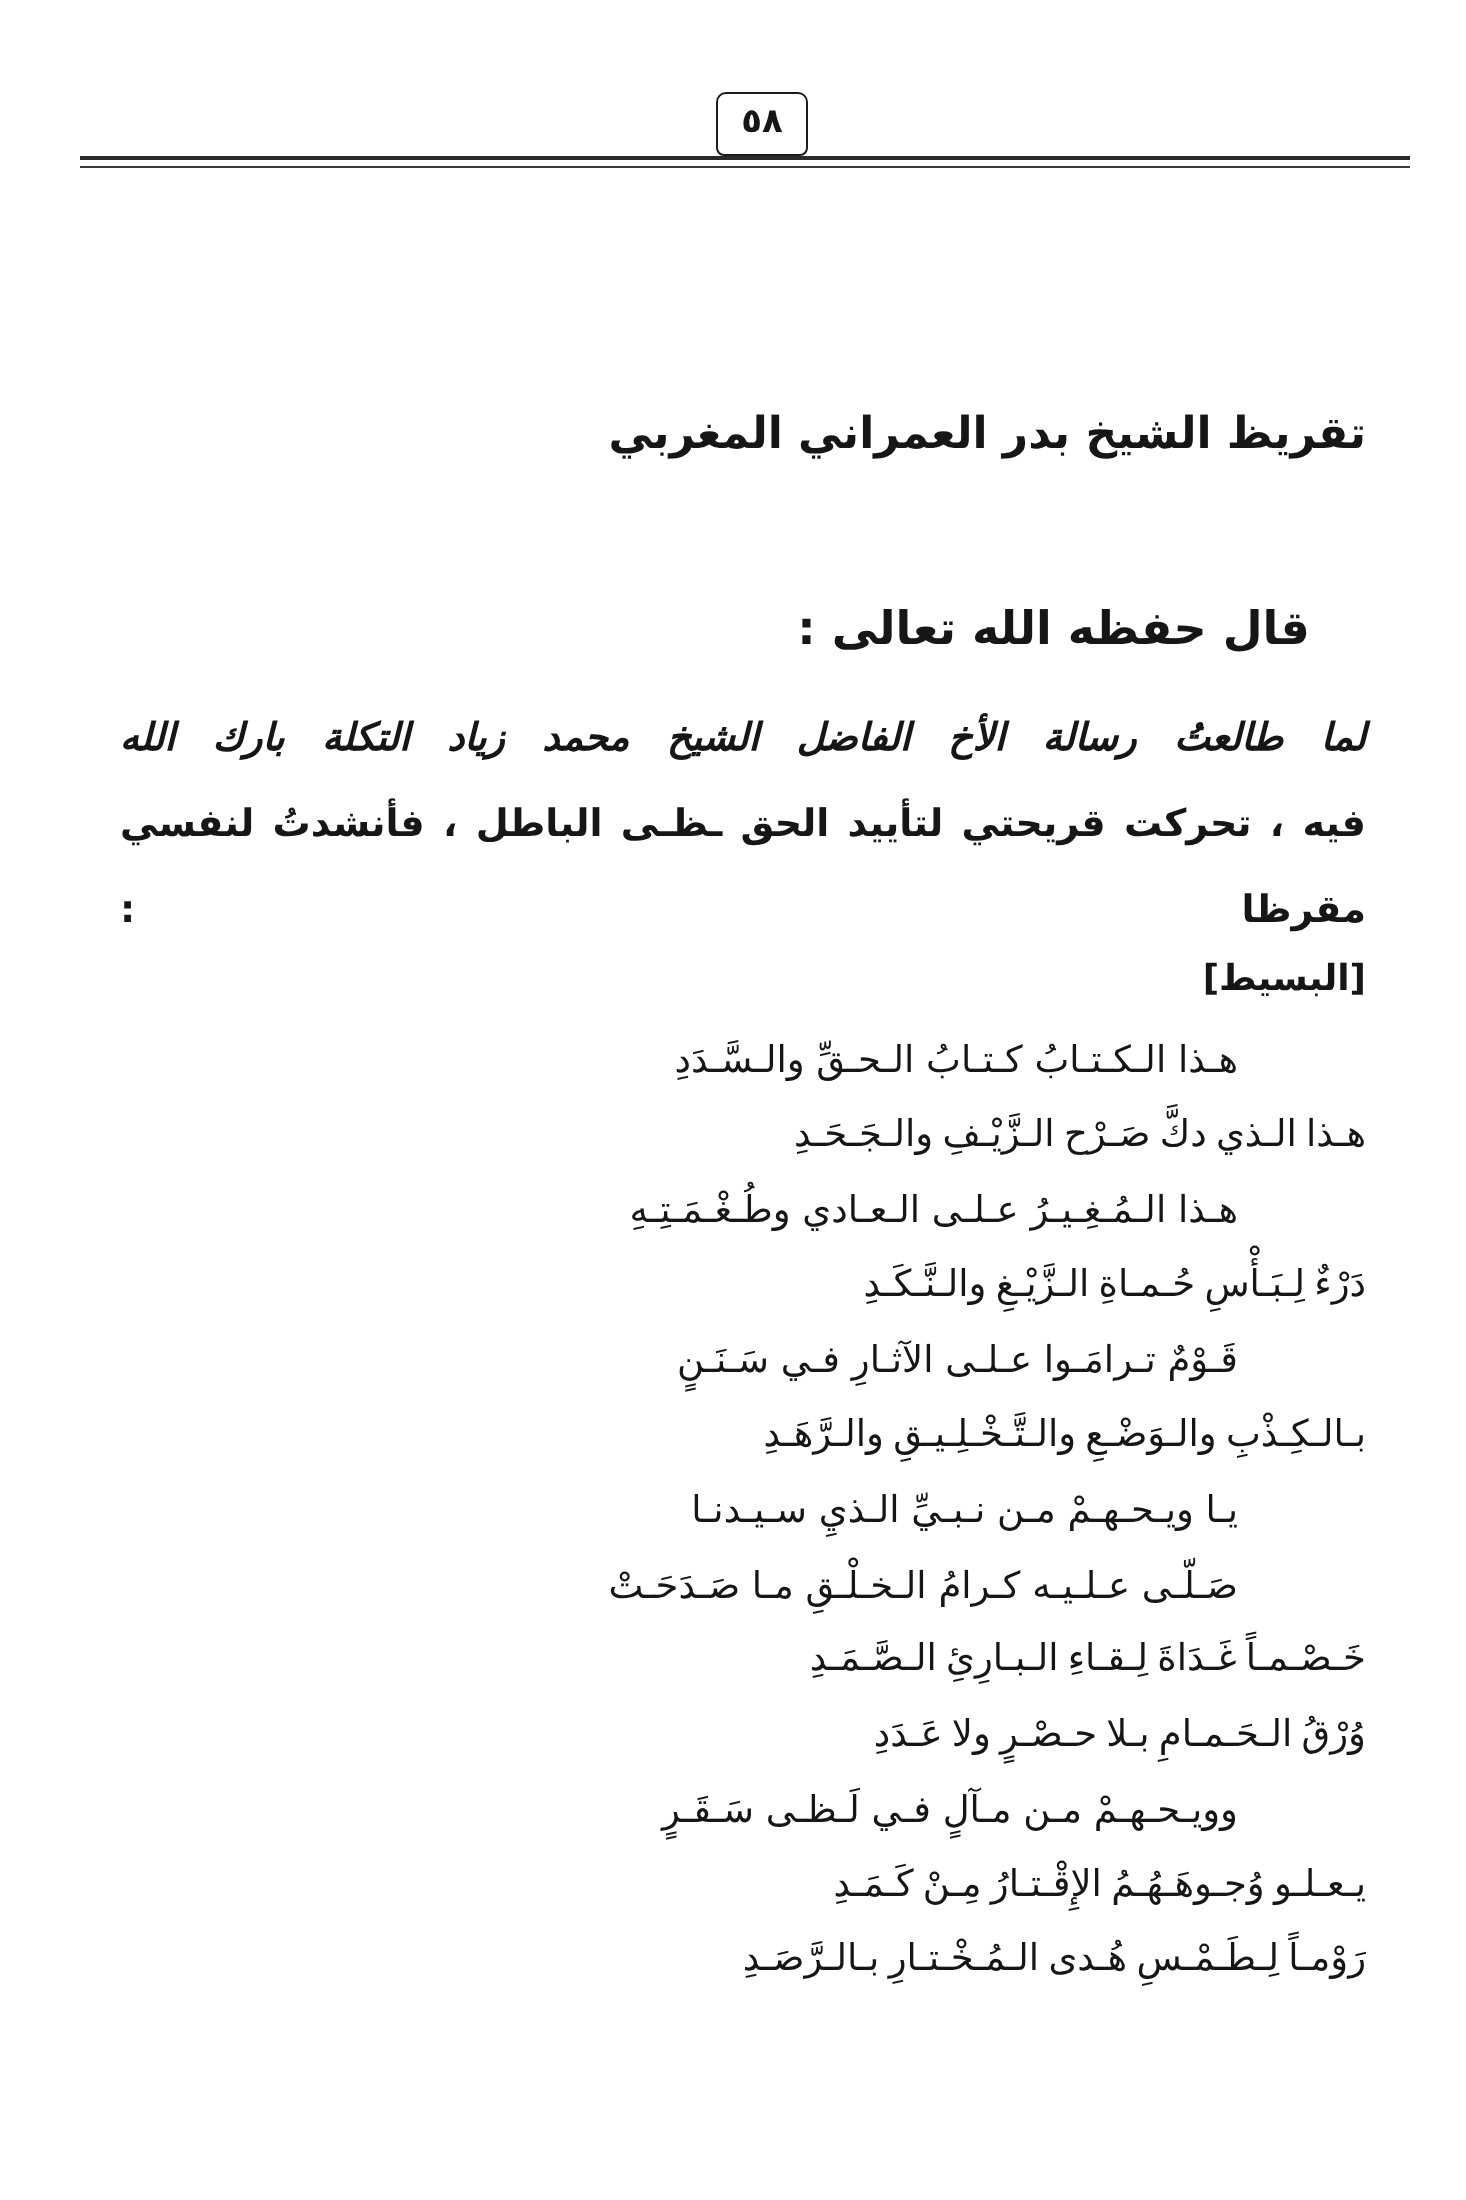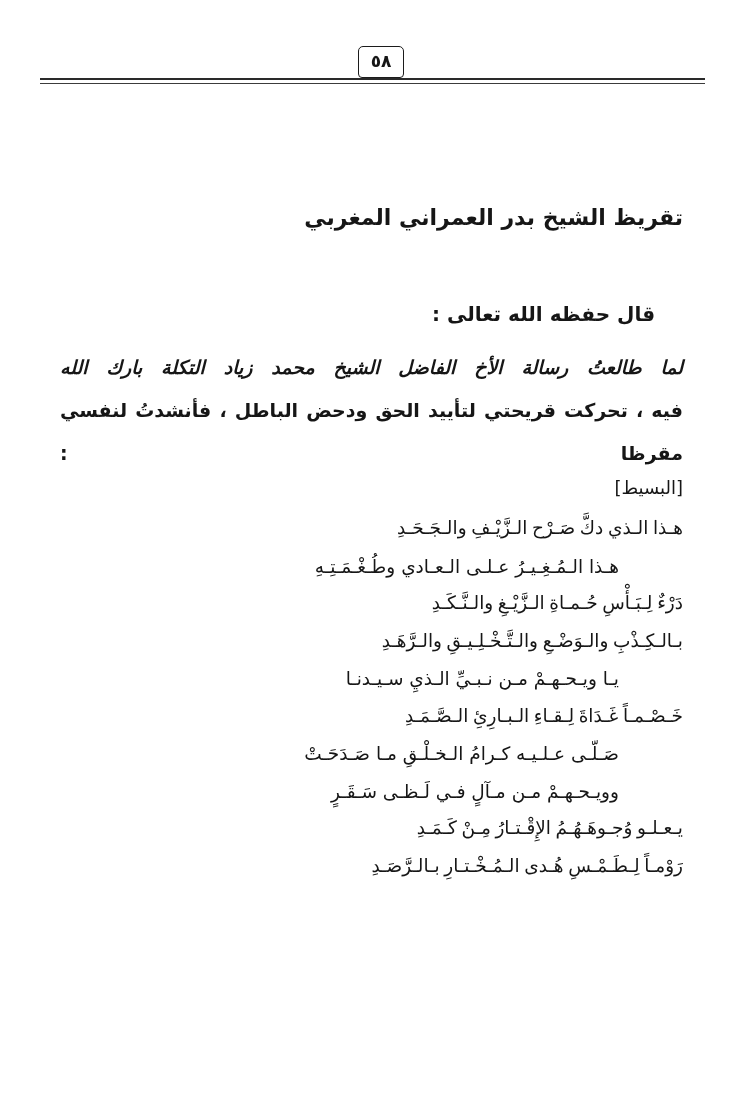--- a/index.html
+++ b/index.html
@@ -68,42 +68,42 @@
   .title {
     margin-top: 205px;
     text-align: right;
     font-size: 22px;
     font-weight: bold;
     letter-spacing: 0.2px;
   }
   .attribution {
     margin-top: 72px;
     padding-right: 28px;
-    font-size: 20px;
+    font-size: 23px;
     font-weight: bold;
   }
   .para-line {
     font-size: 19px;
     font-weight: bold;
     line-height: 43px;
   }
   .para-line.first {
     margin-top: 20px;
     text-align: justify;
     text-align-last: justify;
     font-style: italic;
   }
   .para-line.second {
     text-align: justify;
     text-align-last: justify;
   }
   .meter {
     margin-top: 2px;
     font-size: 18px;
-    font-weight: normal;
+    font-weight: bold;
     text-align: right;
   }
   
   .poem {
     margin-top: 12px;
     font-size: 18.5px;
   }
   .verse {
     white-space: nowrap;
     line-height: 37.5px;
@@ -129,32 +129,35 @@
     <div class="double-rule"></div>
   </div>
 
   <div class="content">
 
     <div class="title">تقريظ الشيخ بدر العمراني المغربي</div>
 
     <div class="attribution">قال حفظه الله تعالى :</div>
 
     <div class="para-line first">لما طالعتُ رسالة الأخ الفاضل الشيخ محمد زياد التكلة بارك الله</div>
-    <div class="para-line second">فيه ، تحركت قريحتي لتأييد الحق ودحض الباطل ، فأنشدتُ لنفسي مقرظا :</div>
+    <div class="para-line second">فيه ، تحركت قريحتي لتأييد الحق ـظـى الباطل ، فأنشدتُ لنفسي مقرظا :</div>
 
     <div class="meter">[البسيط]</div>
 
     <div class="poem">
+      <div class="verse indent-a">هـذا الـكـتـابُ كـتـابُ الـحـقِّ والـسَّـدَدِ</div>
       <div class="verse indent-b">هـذا الـذي دكَّ صَـرْح الـزَّيْـفِ والـجَـحَـدِ</div>
       <div class="verse indent-a">هـذا الـمُـغِـيـرُ عـلـى الـعـادي وطُـغْـمَـتِـهِ</div>
       <div class="verse indent-b">دَرْءٌ لِـبَـأْسِ حُـمـاةِ الـزَّيْـغِ والـنَّـكَـدِ</div>
+      <div class="verse indent-a">قَـوْمٌ تـرامَـوا عـلـى الآثـارِ فـي سَـنَـنٍ</div>
       <div class="verse indent-b">بـالـكِـذْبِ والـوَضْـعِ والـتَّـخْـلِـيـقِ والـرَّهَـدِ</div>
       <div class="verse indent-a">يـا ويـحـهـمْ مـن نـبـيِّ الـذيِ سـيـدنـا</div>
+      <div class="verse indent-a">صَـلّـى عـلـيـه كـرامُ الـخـلْـقِ مـا صَـدَحَـتْ</div>
       <div class="verse indent-b">خَـصْـمـاً غَـدَاةَ لِـقـاءِ الـبـارِئِ الـصَّـمَـدِ</div>
-      <div class="verse indent-a">صَـلّـى عـلـيـه كـرامُ الـخـلْـقِ مـا صَـدَحَـتْ</div>
+      <div class="verse indent-b">وُرْقُ الـحَـمـامِ بـلا حـصْـرٍ ولا عَـدَدِ</div>
       <div class="verse indent-a">وويـحـهـمْ مـن مـآلٍ فـي لَـظـى سَـقَـرٍ</div>
       <div class="verse indent-b">يـعـلـو وُجـوهَـهُـمُ الإِقْـتـارُ مِـنْ كَـمَـدِ</div>
       <div class="verse indent-b">رَوْمـاً لِـطَـمْـسِ هُـدى الـمُـخْـتـارِ بـالـرَّصَـدِ</div>
     </div>
 
   </div>
 
 </div>
 
 </body></html>

